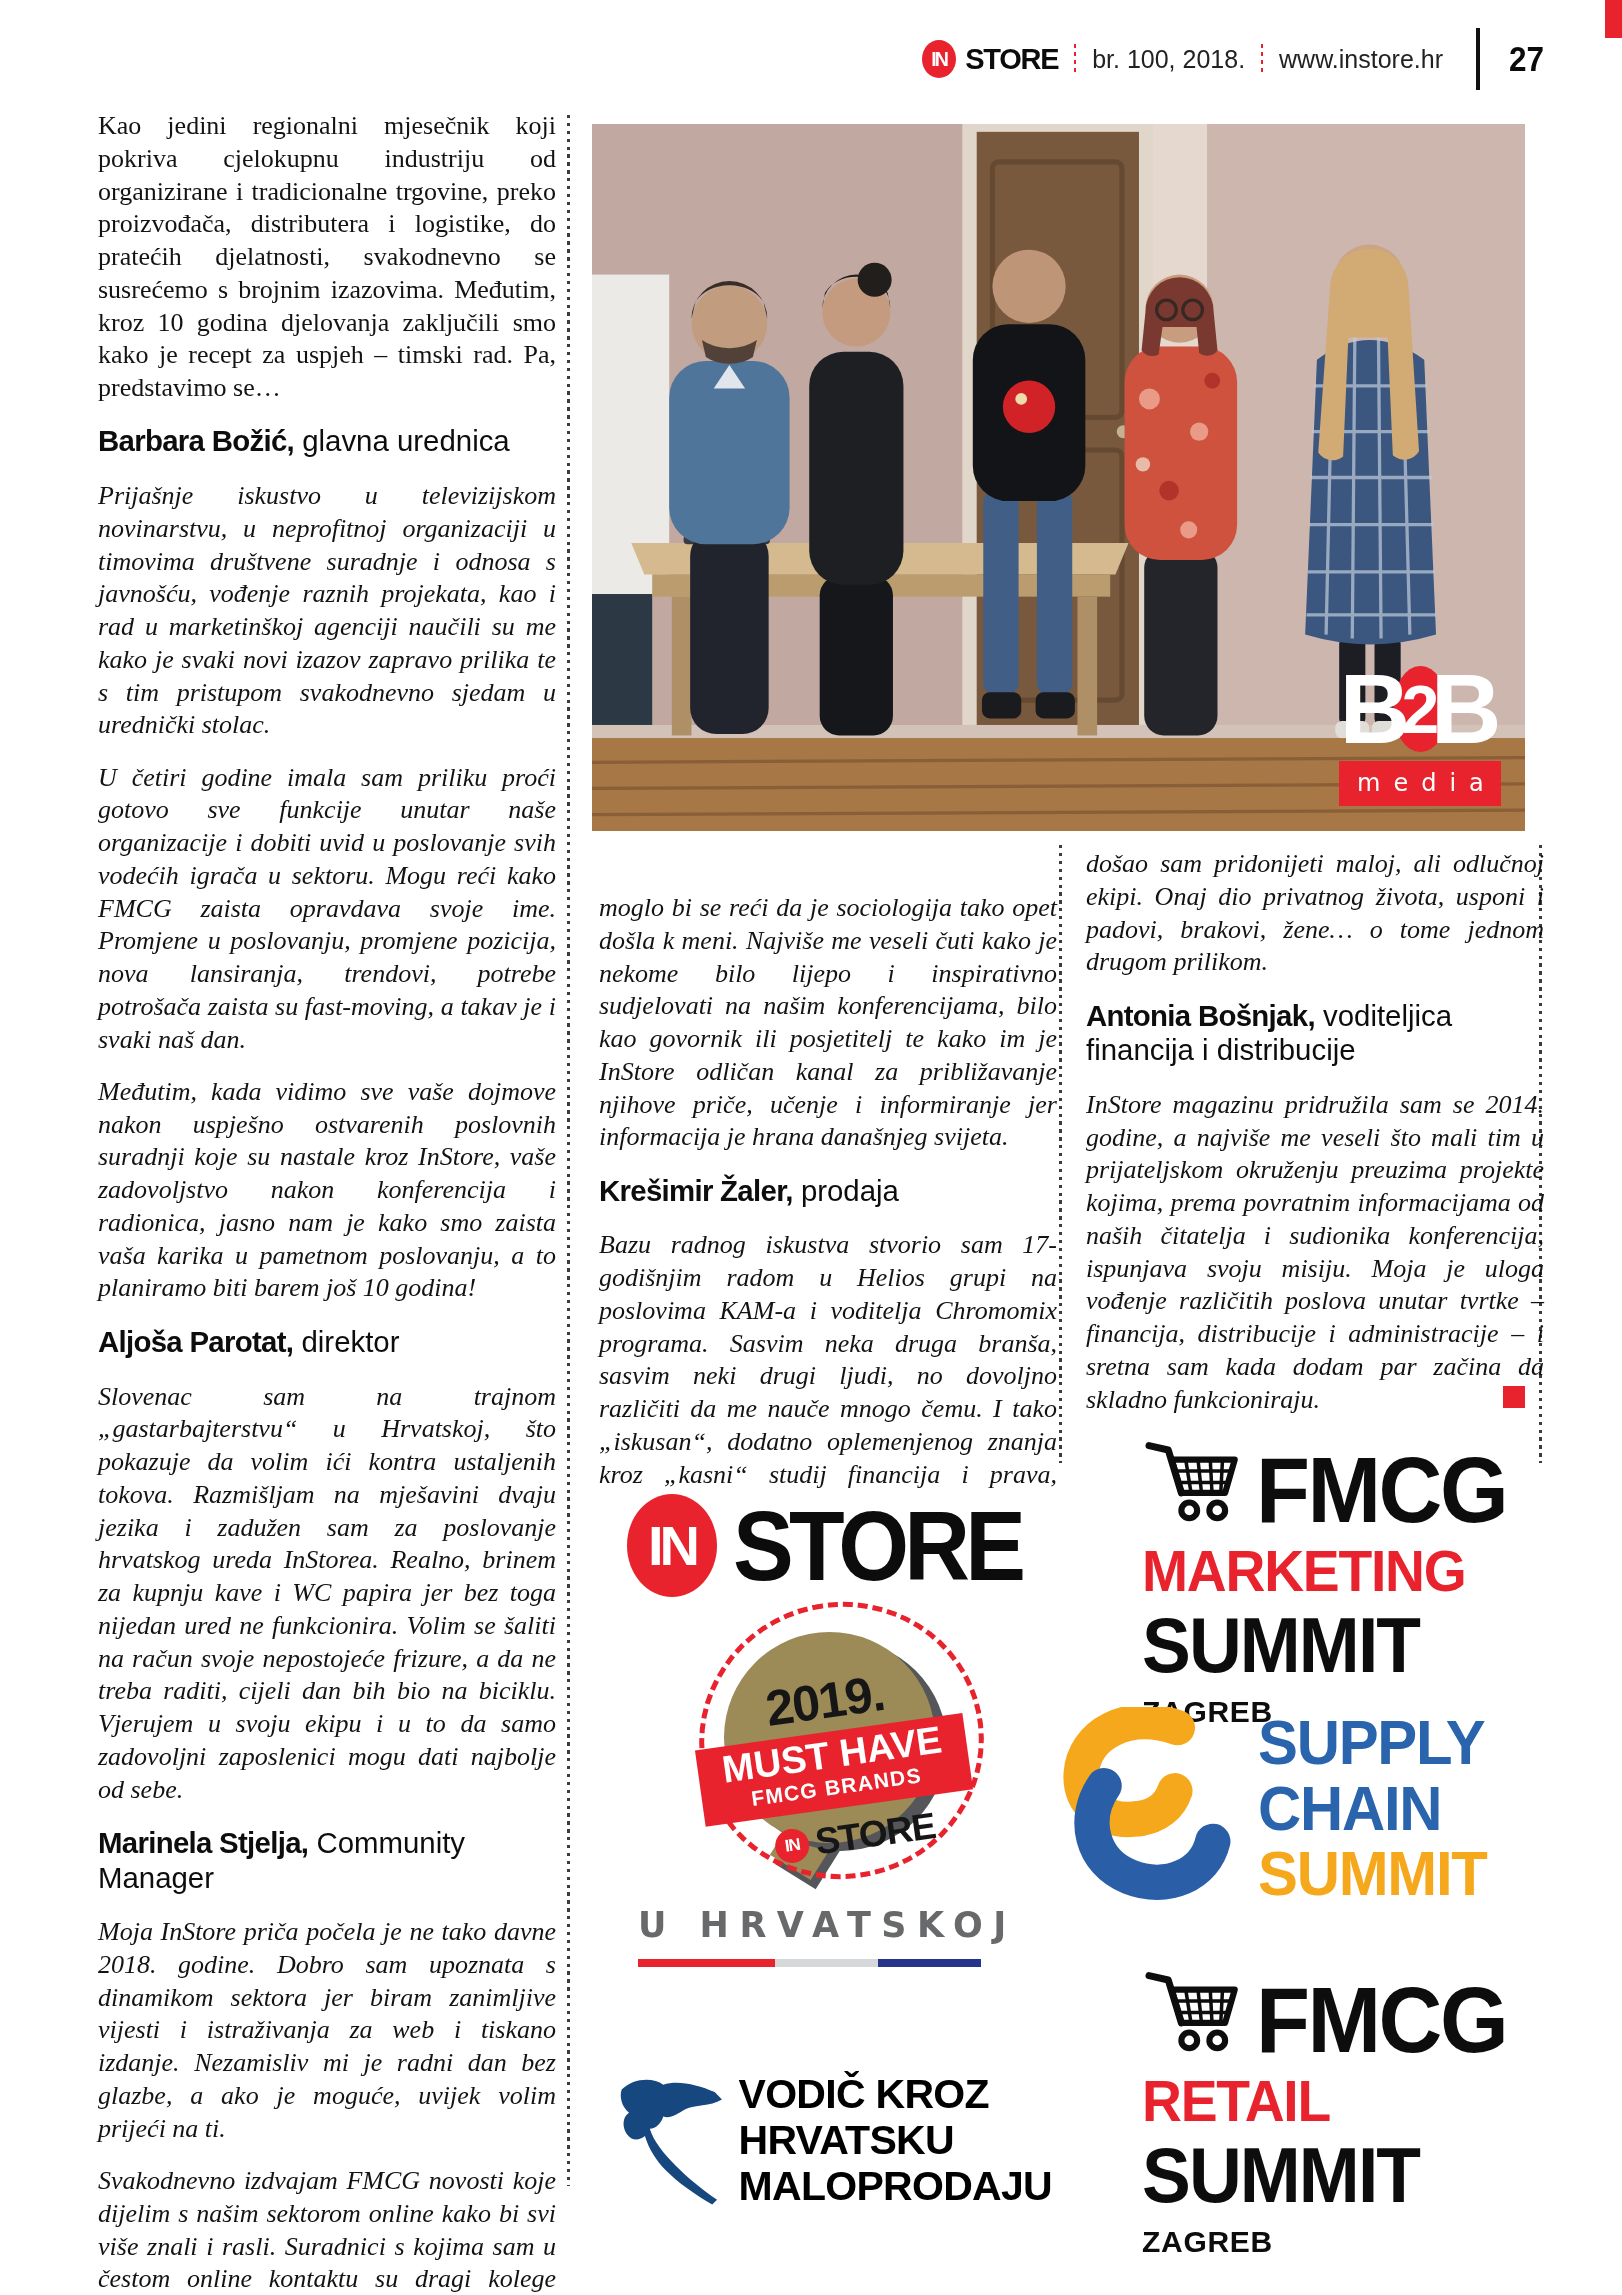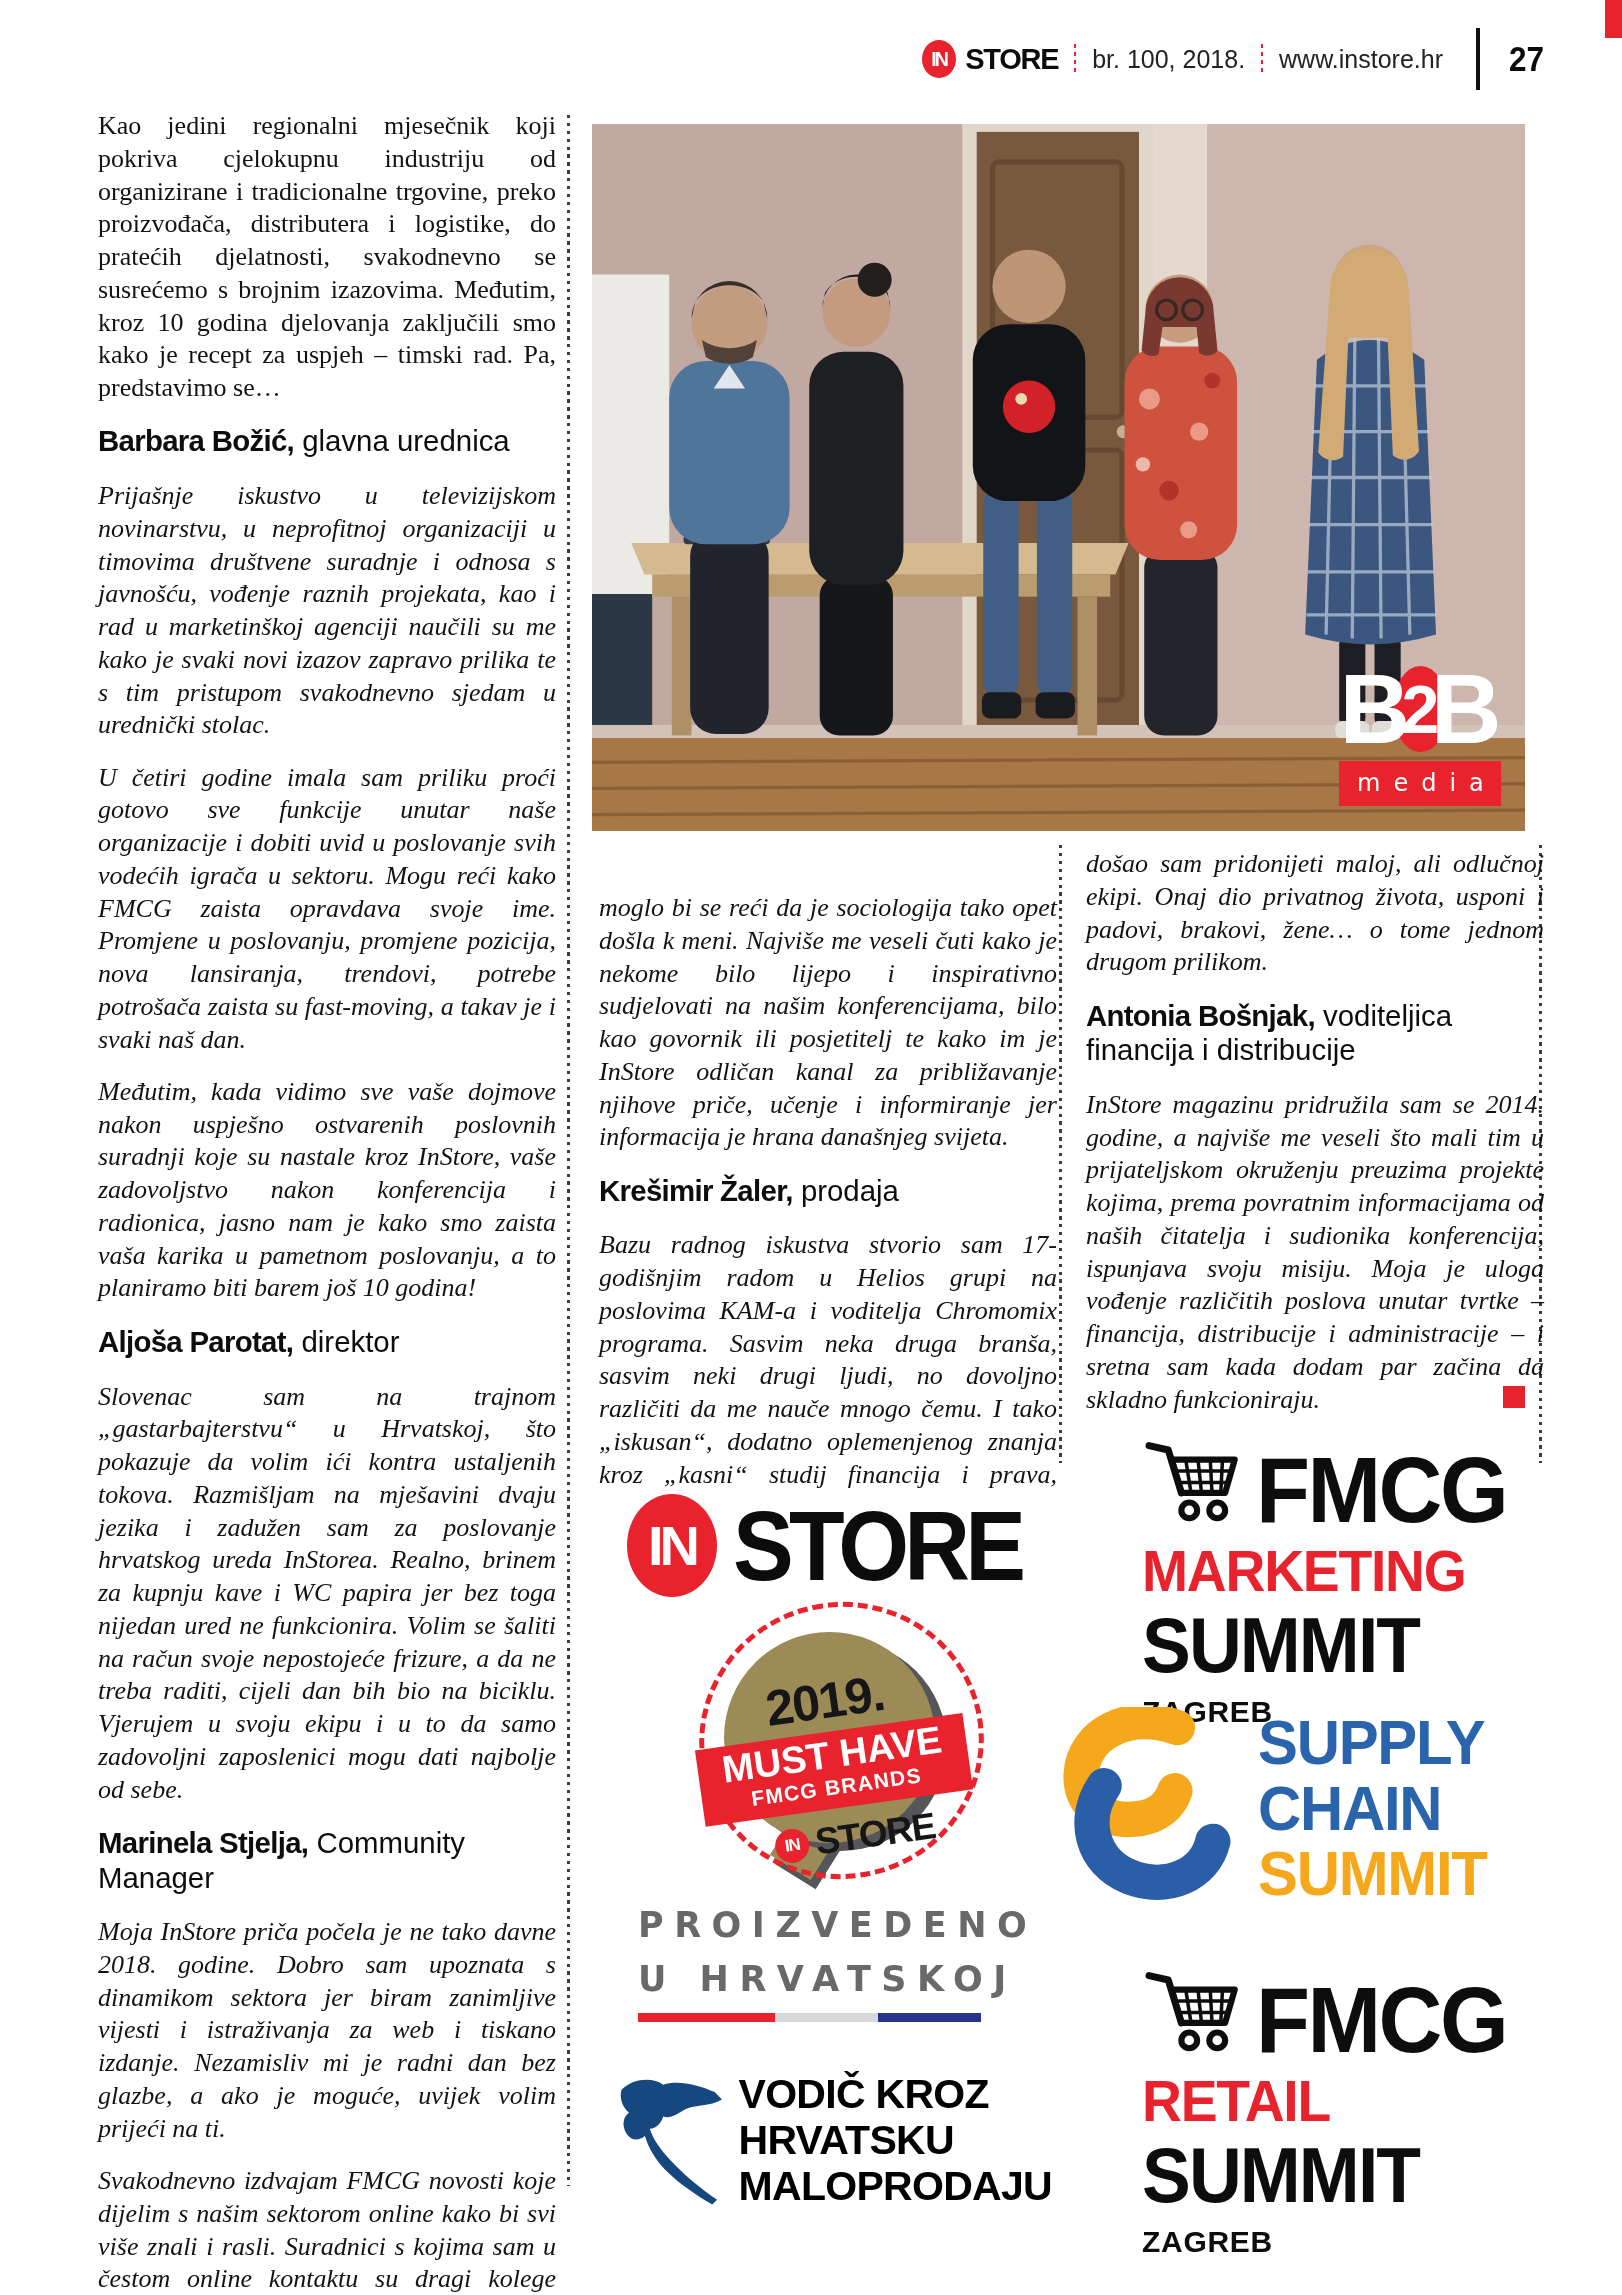--- a/index.html
+++ b/index.html
@@ -265,21 +265,20 @@
       <div class="b-instore">
         <span class="b-mini">
             <span>IN</span>
           </span>
         <span class="b-store">STORE</span>
       </div>
     </div>
   </div>
 
   <div class="proizvedeno">
-    <div>PROIZVEDENO</div>
     <div>U HRVATSKOJ</div>
     <div class="flagbar">
         <span class="f1"></span>
         <span class="f2"></span>
         <span class="f3"></span>
       </div>
   </div>
 
   <div class="vodic">
     <svg width="168" height="186" viewBox="0 0 100 112">

